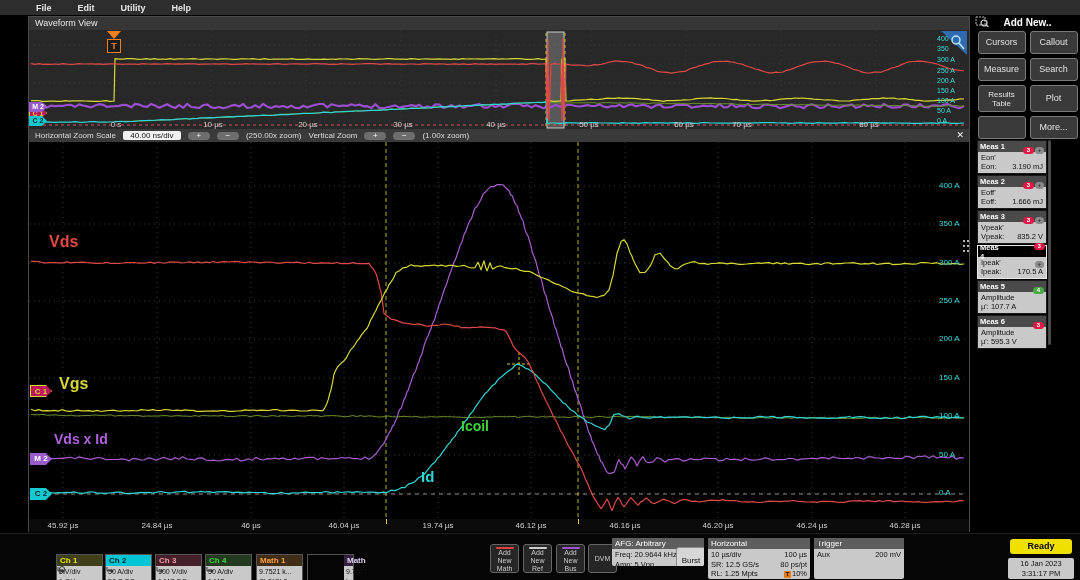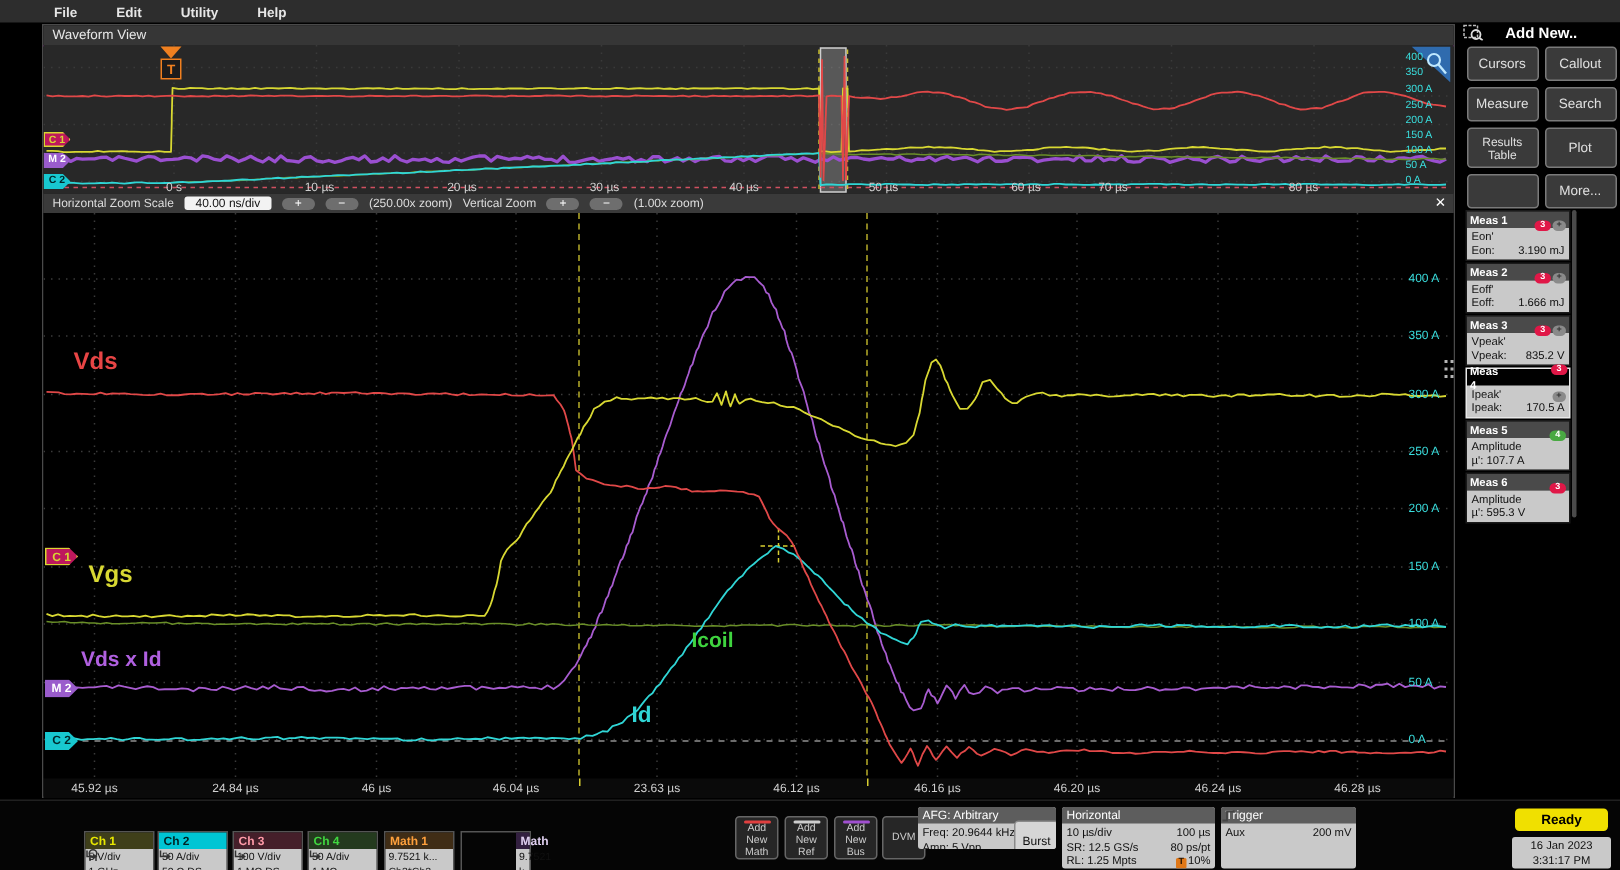--- a/index.html
+++ b/index.html
@@ -16,21 +16,21 @@
   #zoombar{position:absolute;left:0;top:112px;width:940px;height:13px;background:#3a3a3a;display:flex;align-items:center;gap:7px;padding-left:6px;box-sizing:border-box;font-size:8px;color:#ddd;}
   #zoombar input{width:58px;height:9px;font-size:8px;border:none;border-radius:2px;background:#f2f2f2;color:#111;text-align:center;font-family:"Liberation Sans",sans-serif;padding:0;}
   .zbtn{display:inline-block;width:22px;height:8px;line-height:7px;background:#6e6e6e;border-radius:4px;color:#fff;text-align:center;font-size:8px;cursor:pointer;}
   #zoom-close{position:absolute;right:5px;top:1px;color:#fff;font-size:9px;cursor:pointer;}
   #main{position:absolute;left:0;top:125px;width:940px;height:377px;background:#000;}
   #axisrow{position:absolute;left:0;top:502px;width:940px;height:13px;background:#0a0a0a;}
   svg{position:absolute;left:0;top:0;}
   
   .chbadge{position:absolute;width:22px;height:12px;font-size:8px;font-weight:bold;line-height:12px;text-align:center;clip-path:polygon(0 0,72% 0,100% 50%,72% 100%,0 100%);}
   .chbadge.small{width:18px;height:10px;font-size:7px;line-height:10px;}
-  .b-c1{background:#be185d;border:1px solid #d8d832;color:#d8d832;box-sizing:border-box;}
+  .b-c1{background:#be185d;border:1px solid #d8d832;color:#d8d832;box-sizing:border-box;margin-top:20px;}
   .b-m2{background:#9a5ccc;color:#fff;}
   .b-c2{background:#18c8d0;color:#00282a;}
   
   #trig-tri{width:0;height:0;border-left:7px solid transparent;border-right:7px solid transparent;border-top:8px solid #f08020;}
   #trig-box{width:12px;height:12px;border:1px solid #f08020;background:#1c1c1c;color:#f08020;font-size:9px;font-weight:bold;text-align:center;line-height:12px;}
   .dots{width:2px;height:2px;background:#b5b5b5;box-shadow:4px 0 #b5b5b5,0 5px #b5b5b5,4px 5px #b5b5b5,0 10px #b5b5b5,4px 10px #b5b5b5;}
   
   #addnew{position:absolute;left:975px;top:15px;width:105px;height:122px;background:#000;}
   #addnew h3{margin:2px 0 3px 0;text-align:center;font-size:10px;color:#fff;}
   #addnew .grid{display:grid;grid-template-columns:48px 48px;gap:4px;justify-content:center;}
@@ -202,21 +202,21 @@
       <div class="chbadge b-c1" style="left: 1px; top: 223px;">C 1</div>
       <div class="chbadge b-m2" style="left: 1px; top: 311px;">M 2</div>
       <div class="chbadge b-c2" style="left: 1px; top: 346px;">C 2</div>
     </div>
 
   <div id="axisrow">
       <span style="position: absolute; left: 34px; top: 3px; color: rgb(208, 208, 208); font-size: 8px; transform: translateX(-50%); white-space: nowrap; line-height: 1;">45.92 µs</span>
       <span style="position: absolute; left: 128px; top: 3px; color: rgb(208, 208, 208); font-size: 8px; transform: translateX(-50%); white-space: nowrap; line-height: 1;">24.84 µs</span>
       <span style="position: absolute; left: 222px; top: 3px; color: rgb(208, 208, 208); font-size: 8px; transform: translateX(-50%); white-space: nowrap; line-height: 1;">46 µs</span>
       <span style="position: absolute; left: 315px; top: 3px; color: rgb(208, 208, 208); font-size: 8px; transform: translateX(-50%); white-space: nowrap; line-height: 1;">46.04 µs</span>
-      <span style="position: absolute; left: 409px; top: 3px; color: rgb(208, 208, 208); font-size: 8px; transform: translateX(-50%); white-space: nowrap; line-height: 1;">23.63 µs</span>
+      <span style="position: absolute; left: 409px; top: 3px; color: rgb(208, 208, 208); font-size: 8px; transform: translateX(-50%); white-space: nowrap; line-height: 1;">19.74 µs</span>
       <span style="position: absolute; left: 502px; top: 3px; color: rgb(208, 208, 208); font-size: 8px; transform: translateX(-50%); white-space: nowrap; line-height: 1;">46.12 µs</span>
       <span style="position: absolute; left: 596px; top: 3px; color: rgb(208, 208, 208); font-size: 8px; transform: translateX(-50%); white-space: nowrap; line-height: 1;">46.16 µs</span>
       <span style="position: absolute; left: 689px; top: 3px; color: rgb(208, 208, 208); font-size: 8px; transform: translateX(-50%); white-space: nowrap; line-height: 1;">46.20 µs</span>
       <span style="position: absolute; left: 783px; top: 3px; color: rgb(208, 208, 208); font-size: 8px; transform: translateX(-50%); white-space: nowrap; line-height: 1;">46.24 µs</span>
       <span style="position: absolute; left: 876px; top: 3px; color: rgb(208, 208, 208); font-size: 8px; transform: translateX(-50%); white-space: nowrap; line-height: 1;">46.28 µs</span>
       <div style="position: absolute; left: 357px; top: 0px; width: 1px; height: 5px; background: rgb(216, 206, 48);"></div>
       <div style="position: absolute; left: 549px; top: 0px; width: 1px; height: 5px; background: rgb(216, 206, 48);"></div>
     </div>
 </div>
 

